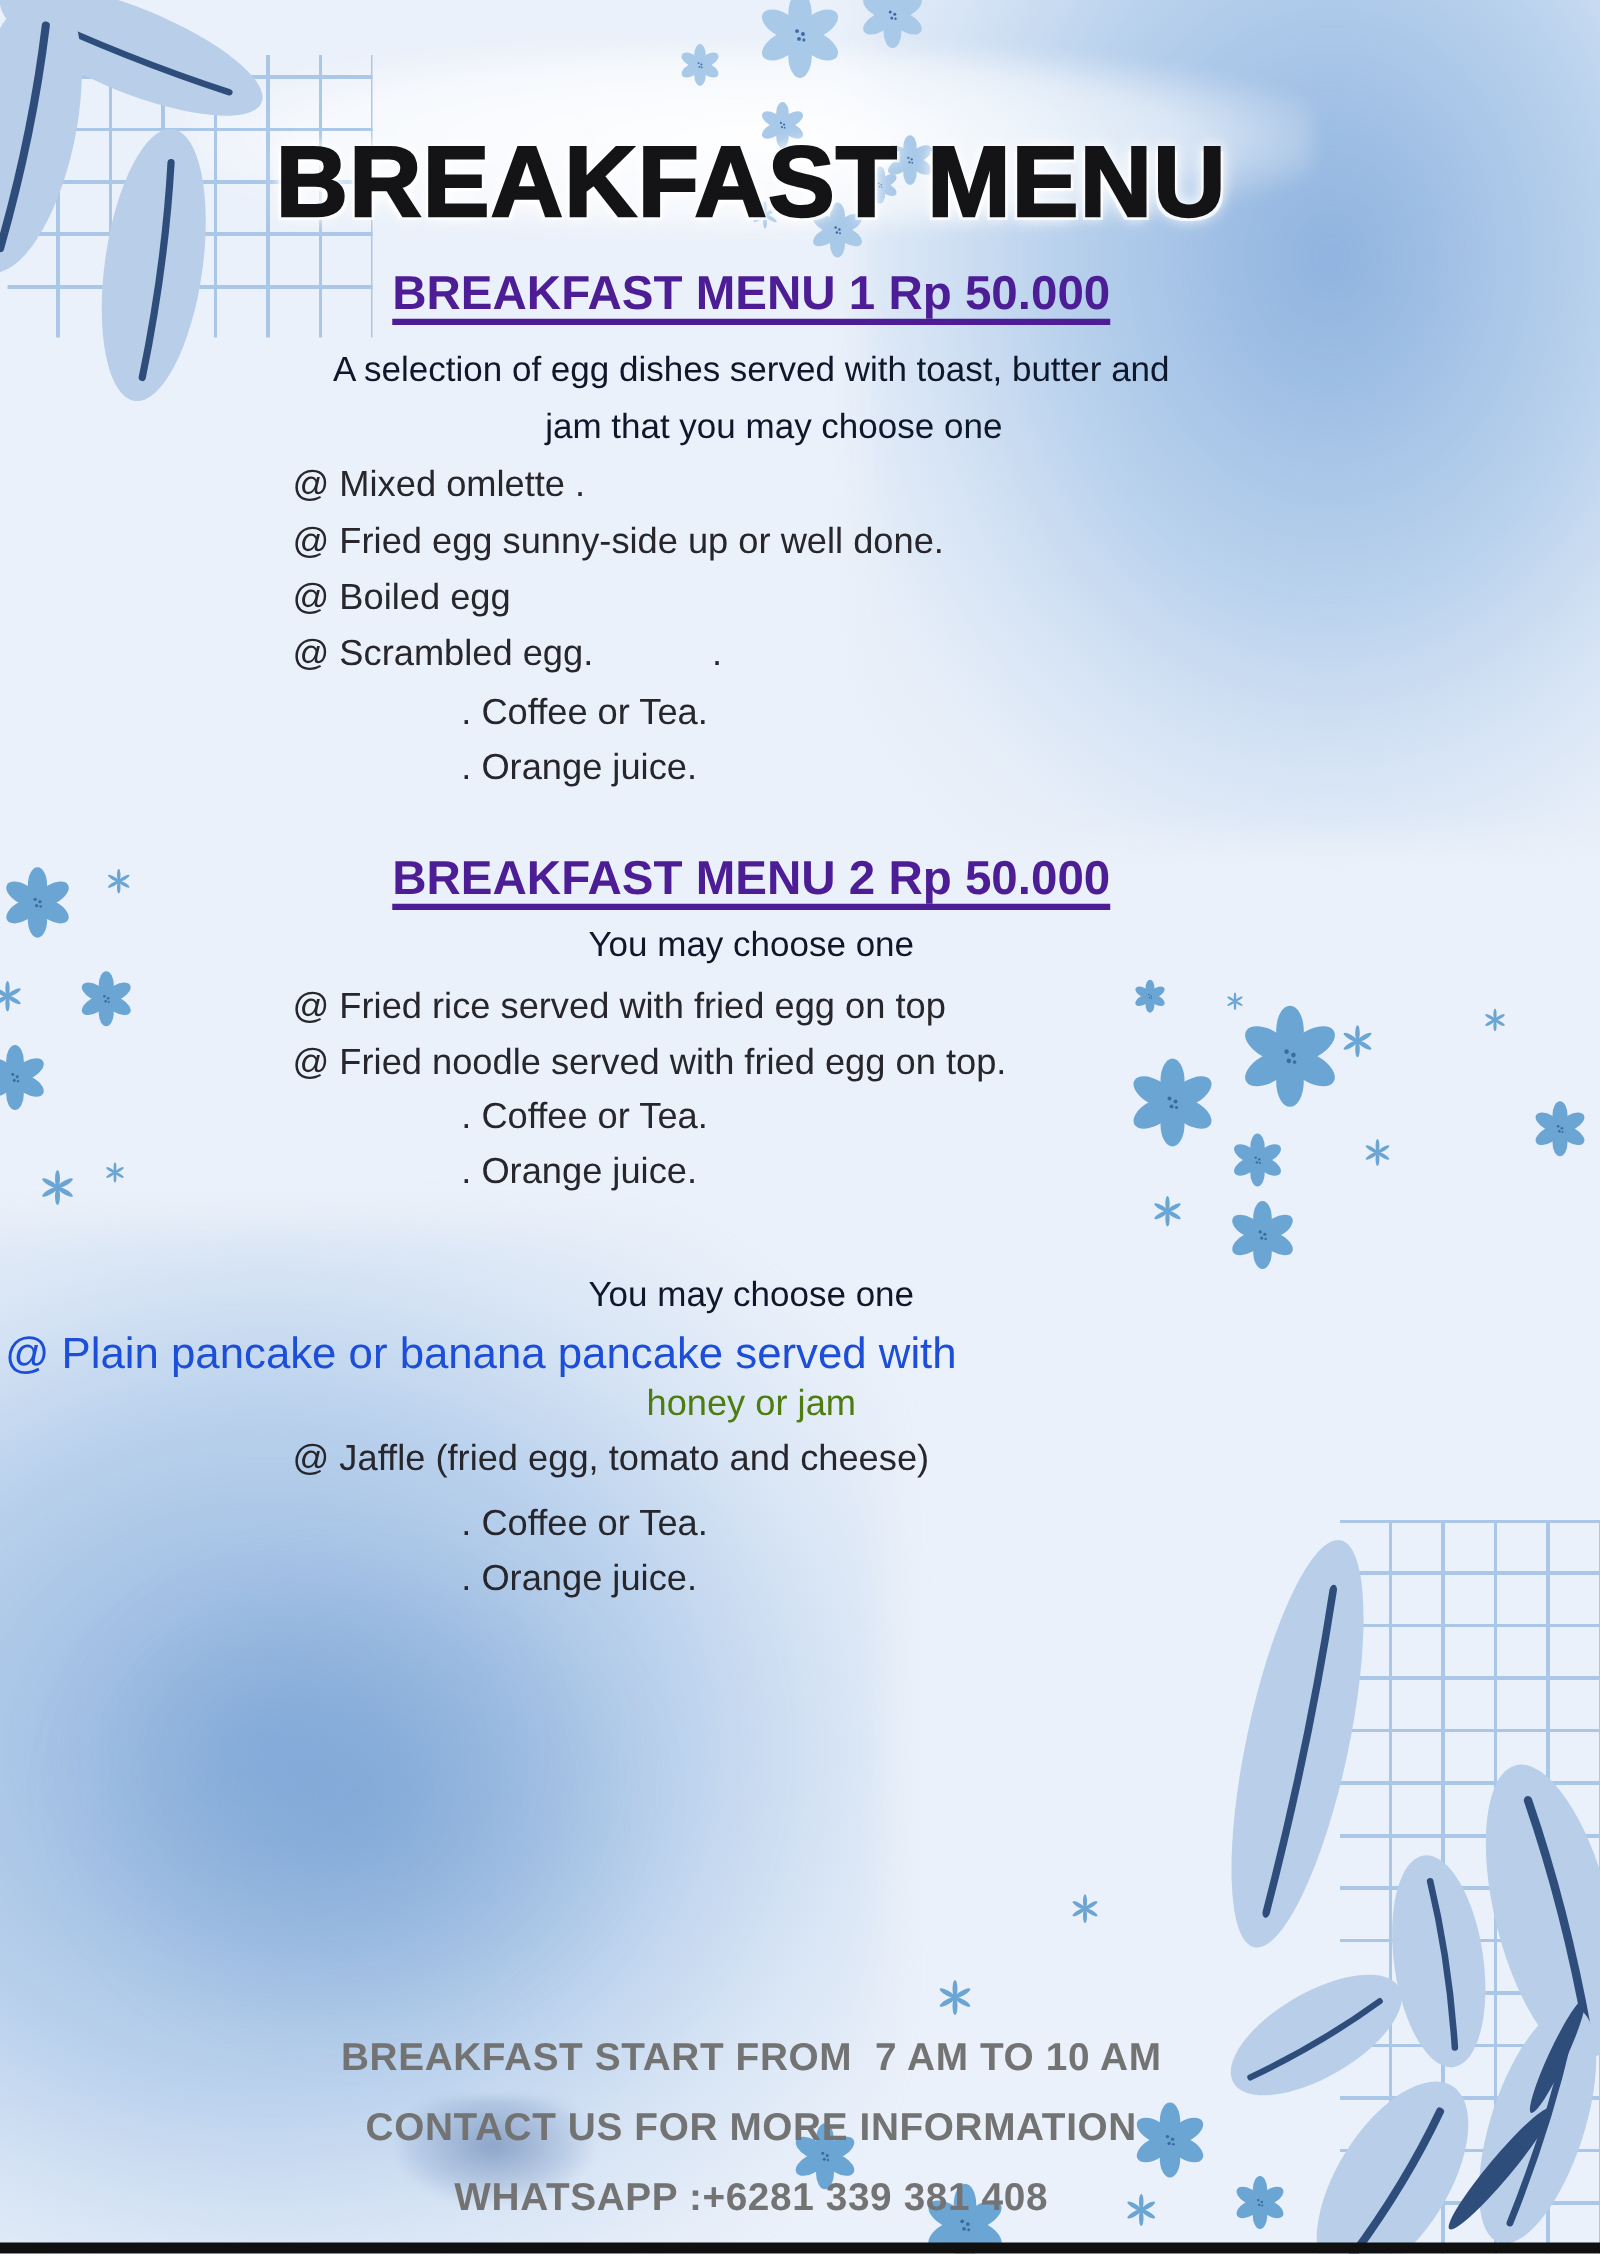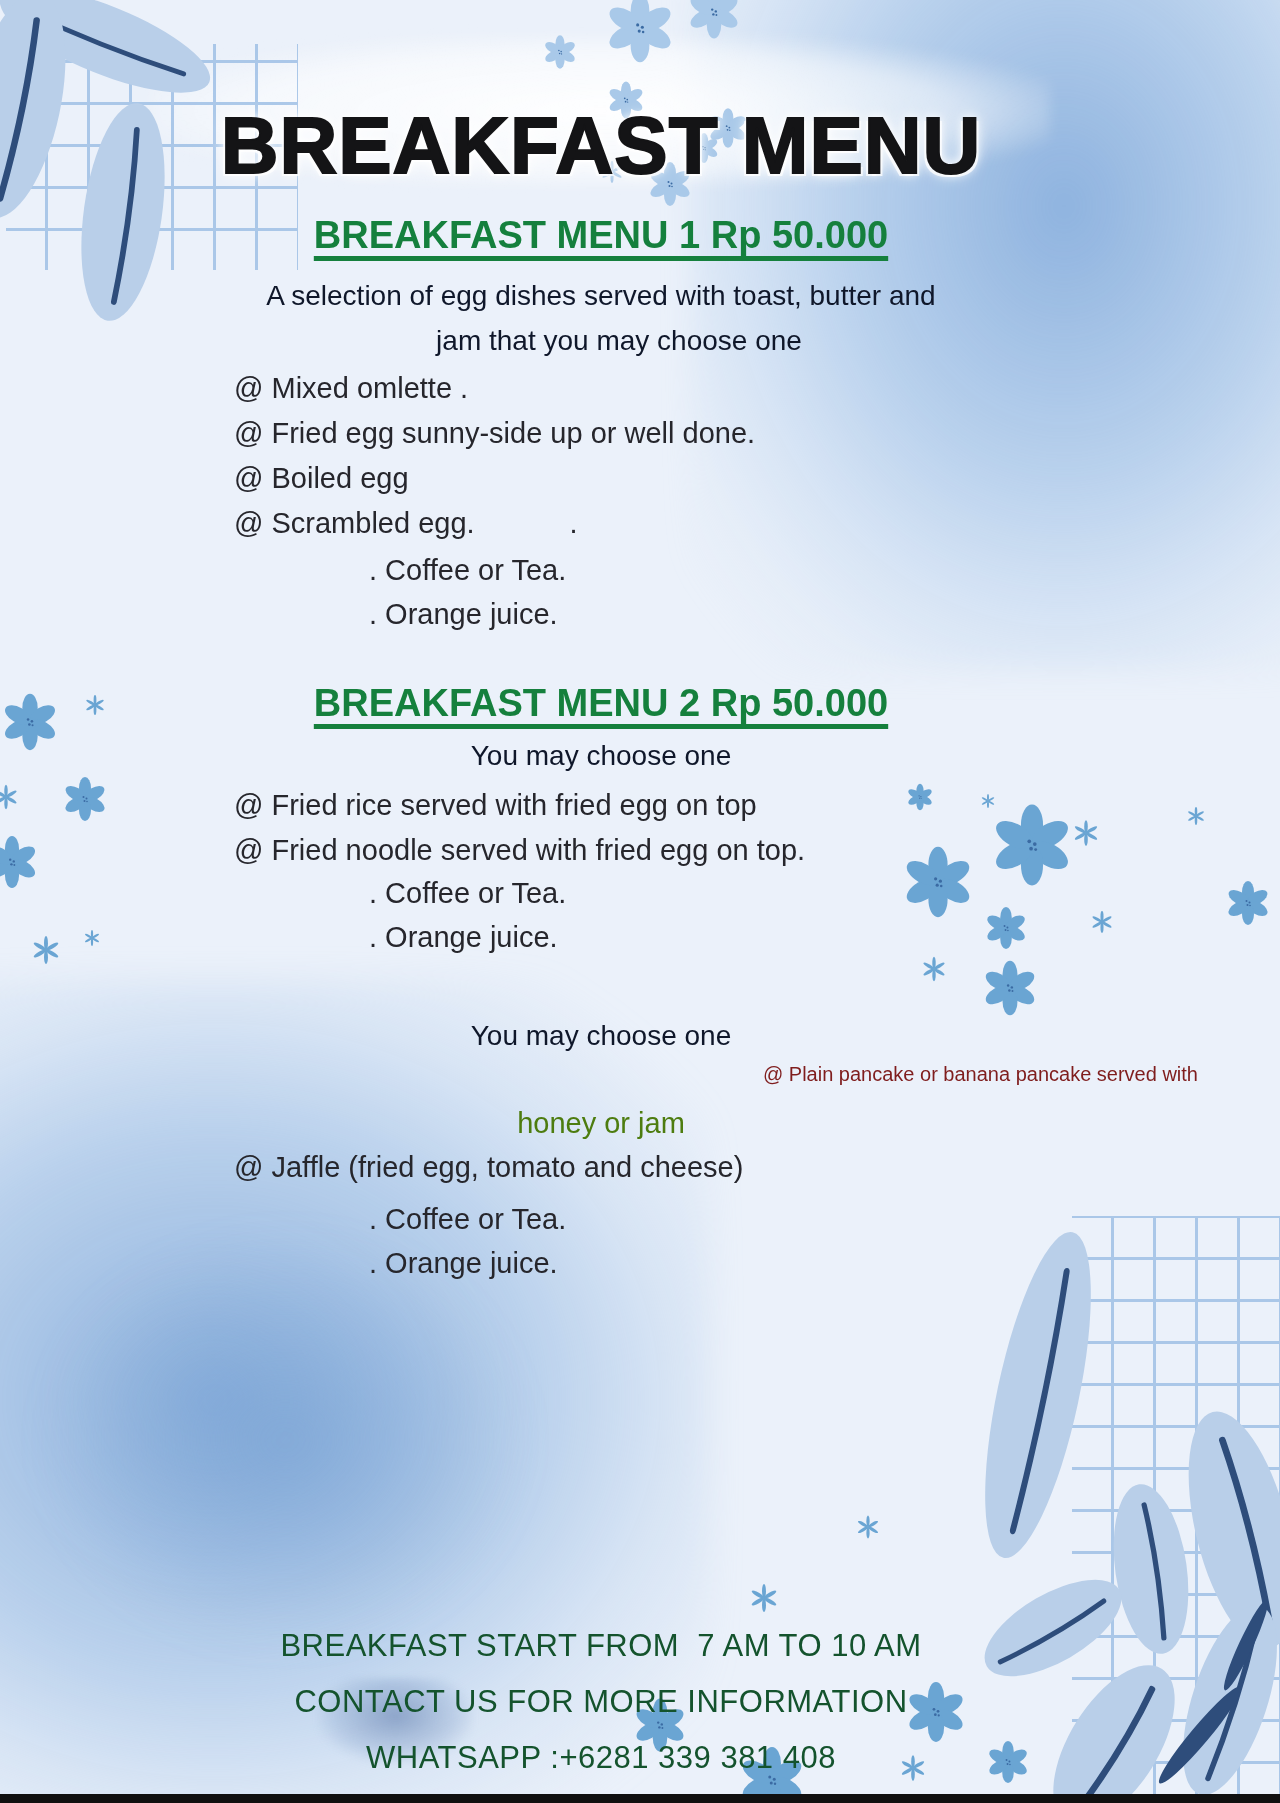--- a/index.html
+++ b/index.html
@@ -58,41 +58,41 @@
   .content{position:absolute;left:4px;top:0;width:1194px;height:100%;z-index:3;}
   .content .block{position:absolute;width:100%;}
   .page-title{
     top:46px;text-align:center;
     font-size:80px;font-weight:bold;letter-spacing:1px;color:#141416;
     -webkit-text-stroke:2px #141416;
     text-shadow:0 0 10px #fff,0 0 16px #fff,3px 3px 0 rgba(255,255,255,0.75),-3px 3px 0 rgba(255,255,255,0.75);
     white-space:pre;
   }
   .heading{
-    text-align:center;font-size:38px;font-weight:bold;color:#15803d;
+    text-align:center;font-size:38px;font-weight:bold;color:#4c1d95;
     text-decoration:underline;text-decoration-thickness:5px;text-underline-offset:8px;
     margin:0;
   }
   .h1{top:214px;} .h2{top:682px;} .h3{top:960px;}
   .desc{text-align:center;font-size:28px;color:#0f172a;}
   .d1a{top:280px;} .d1b{top:325px;padding-left:18px;}
   .choose2{top:740px;} .choose3{top:1020px;}
   .items{font-size:29px;color:#26262c;line-height:45px;}
   .items-1{top:366px;left:230px;width:940px;}
   .items-2{top:783px;left:230px;width:940px;}
   .stray-dot{display:inline-block;margin-left:95px;}
   .drinks{font-size:29px;color:#26262c;line-height:44px;}
   .drinks-1{top:548px;left:365px;width:600px;}
   .drinks-2{top:871px;left:365px;width:600px;}
   .drinks-3{top:1197px;left:365px;width:600px;}
-  .s3-item-first{top:1063px;text-align:right;font-size:20px;color:#7f1d1d;}
+  .s3-item-first{top:1063px;text-align:left;font-size:35px;color:#1d4ed8;}
   .s3-cont{top:1107px;text-align:center;font-size:29px;color:#4d7c0f;}
   .s3-jaffle{top:1151px;left:230px;font-size:29px;color:#26262c;width:940px;}
   .footer-line{
-    text-align:center;font-size:31px;font-weight:normal;color:#14532d;
+    text-align:center;font-size:31px;font-weight:bold;color:#737373;
     letter-spacing:0.5px;white-space:pre;
   }
   .f1{top:1628px;} .f2{top:1684px;} .f3{top:1740px;}
   
   .bottom-bar{position:absolute;left:0;bottom:0;width:100%;height:9px;background:#101010;z-index:6;}
 </style>
 </head>
 <body>
 
 <div class="poster">

